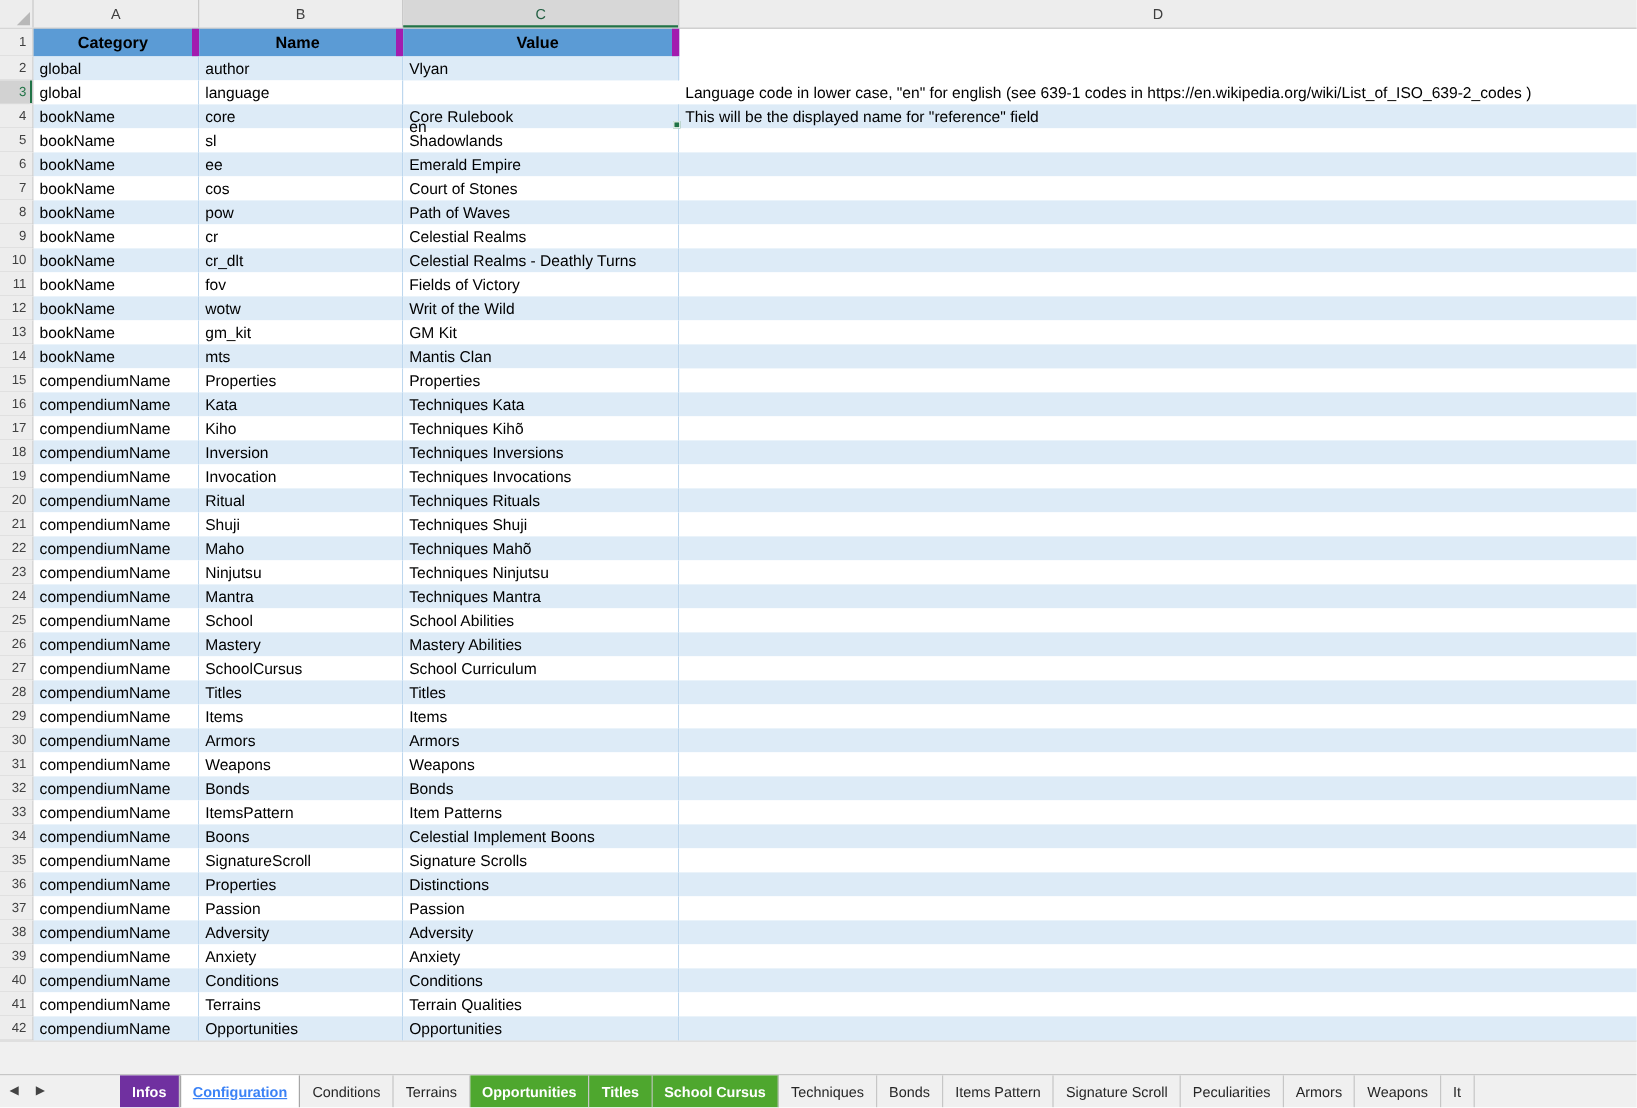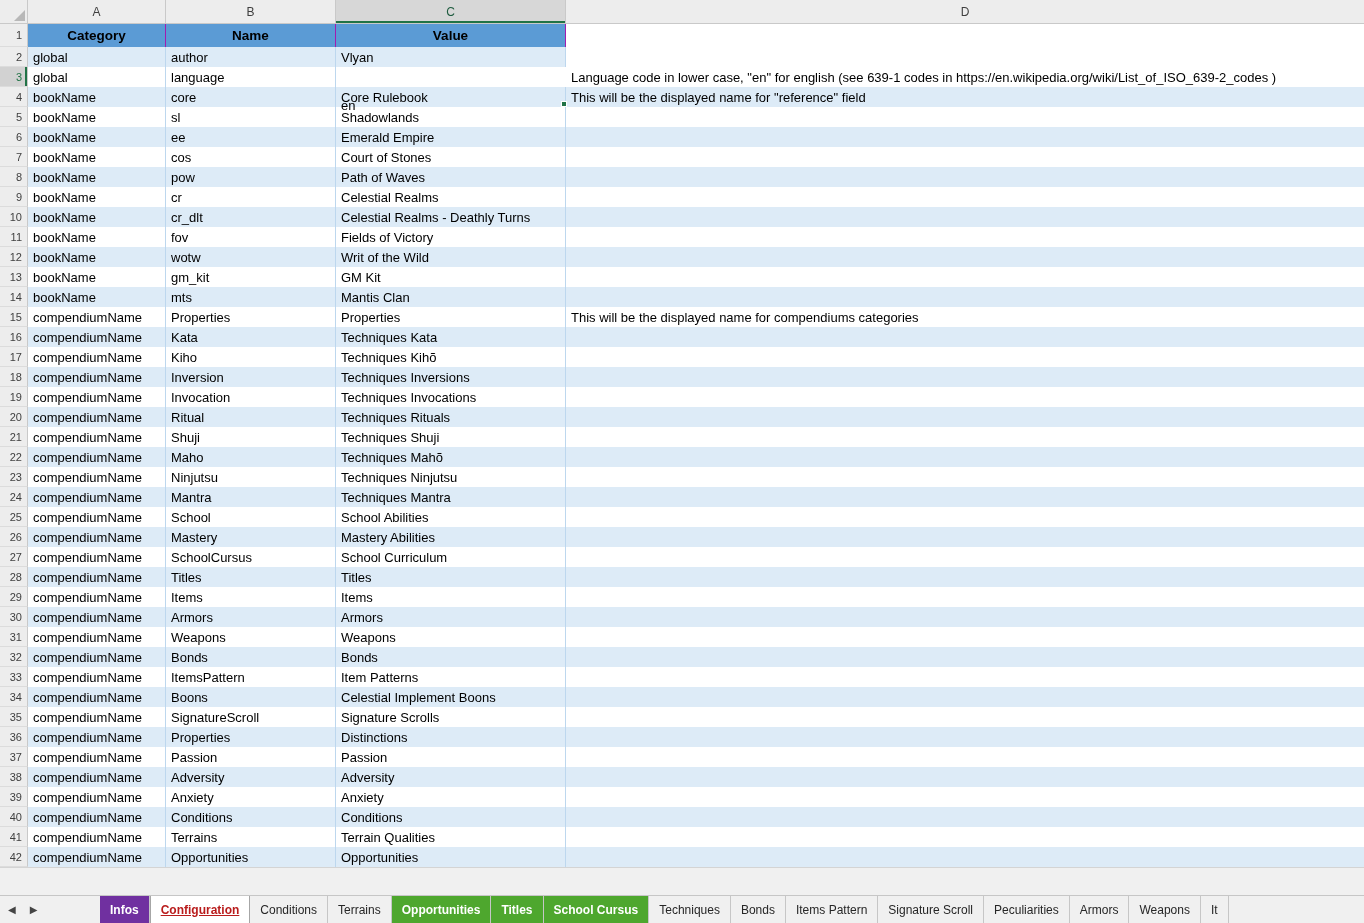--- a/index.html
+++ b/index.html
@@ -30,41 +30,41 @@
   .gut.gut-active { background:#D2D2D2; color:#217346; box-shadow: inset -2px 0 0 #217346; }
   .cell { padding:0 5px; display:flex; align-items:center; font-size:13px; color:#000;
           white-space:nowrap; overflow:hidden; position:relative;
           border-right:1px solid #BDD7EE; background:#fff; }
   .cell.c0 { width:138px; flex:none; }
   .cell.c1 { width:170px; flex:none; }
   .cell.c2 { width:230px; flex:none; }
   .cell.c3 { flex:1; border-right:none; }
   .row.band .cell { background:#DDEBF7; }
   .row.hdr .cell { background:#5B9BD5; justify-content:center; font-weight:bold; font-size:13.5px;
-                   color:#000; border-right:1px solid #a21caf; }
+                   color:#000; border-right:6px solid #a21caf; }
   .row.hdr .cell.c3 { border-right:none; }
   .cell.active { background:#fff !important; box-shadow: inset 0 0 0 2px #217346; z-index:2; overflow:visible;margin-top:38px; }
   .fill-handle { position:absolute; right:-2px; bottom:-2px; width:6px; height:6px;
                  background:#217346; border:1px solid #fff; z-index:3; }
 
   
   .bottom-strip { flex:1; background:#F0F0F0; border-top:1px solid #D4D4D4; }
 
   
   .tabbar { height:28px; flex:none; background:#F0F0F0; border-top:1px solid #C6C6C6;
             display:flex; align-items:stretch; overflow:hidden; }
   .tab-navs { width:100px; flex:none; display:flex; align-items:center; gap:14px; padding-left:8px; }
   .nav-arrow { font-size:10px; color:#444; line-height:1; cursor:default; }
   .tabs { display:flex; align-items:stretch; }
   .tab { display:flex; align-items:center; padding:2px 10px; font-size:12px; color:#262626;
          border-right:1px solid #C6C6C6; white-space:nowrap; }
   .tab.plain { background:transparent; }
   .tab.purple { background:#7030A0; color:#fff; font-weight:bold; }
   .tab.green  { background:#4EA72E; color:#fff; font-weight:bold; }
-  .tab.active { background:#fff; color:#b91c1c; font-weight:bold; text-decoration:underline;
+  .tab.active { background:#fff; color:#3b82f6; font-weight:bold; text-decoration:underline;
                 border-left:1px solid #A6A6A6; border-right:1px solid #A6A6A6; }
 </style>
 </head>
 <body>
 
 <div class="app">
 
   <div class="colhdr-row">
     <div class="corner">
       <div class="tri"></div>
@@ -173,21 +173,20 @@
           <div class="cell c0">bookName</div>
           <div class="cell c1">mts</div>
           <div class="cell c2">Mantis Clan</div>
           <div class="cell c3"></div>
         </div>
         <div class="row">
           <div class="gut">15</div>
           <div class="cell c0">compendiumName</div>
           <div class="cell c1">Properties</div>
           <div class="cell c2">Properties</div>
-          <div class="cell c3">This will be the displayed name for compendiums categories</div>
         </div>
         <div class="row band">
           <div class="gut">16</div>
           <div class="cell c0">compendiumName</div>
           <div class="cell c1">Kata</div>
           <div class="cell c2">Techniques Kata</div>
           <div class="cell c3"></div>
         </div>
         <div class="row">
           <div class="gut">17</div>

